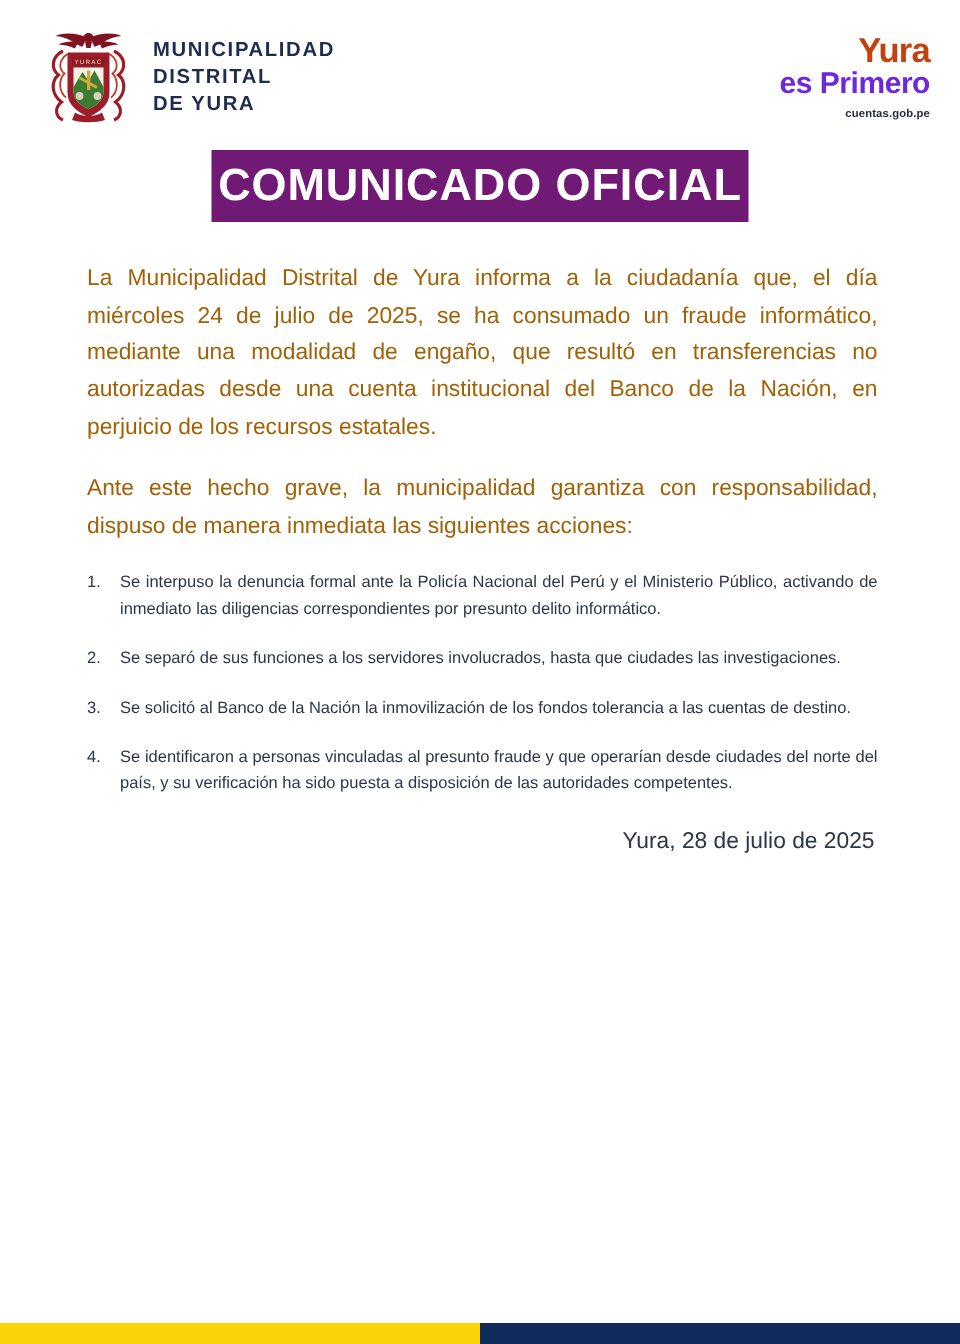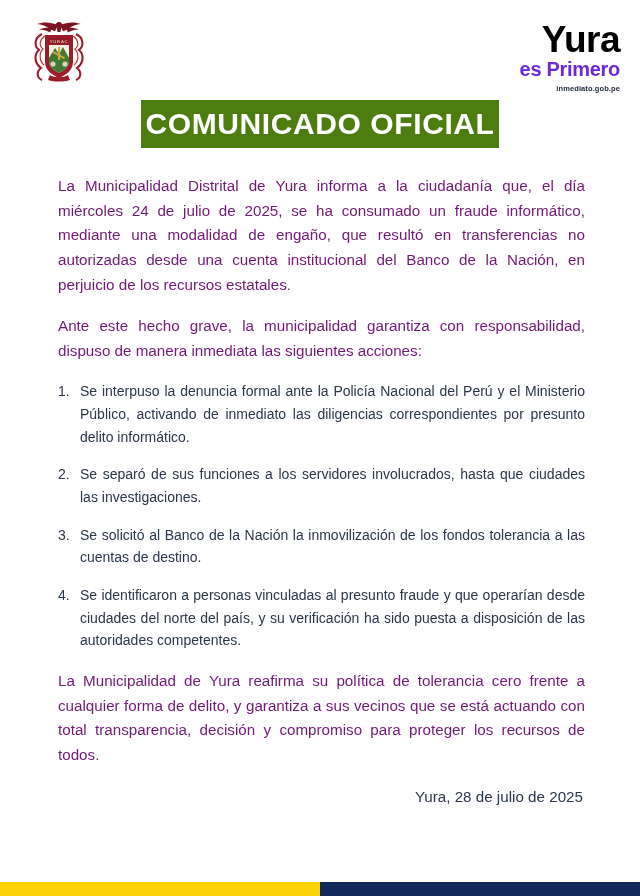--- a/index.html
+++ b/index.html
@@ -45,23 +45,23 @@
   }
   .muni-name span { display: block; }
 
   .brand-block {
     position: absolute;
     right: 20px;
     top: 22px;
     text-align: right;
   }
   .brand-yura {
-    font-size: 37px;
-    font-weight: bold;
-    color: #000000;
+    font-size: 23px;
+    font-weight: bold;
+    color: #c2410c;
     letter-spacing: -0.5px;
     line-height: 0.98;
   }
   .brand-primero {
     font-size: 20px;
     font-weight: bold;
     color: #6d28d9;
     letter-spacing: -0.3px;
     line-height: 1.05;
     margin-top: 1px;
@@ -75,21 +75,21 @@
   }
 
   
   .banner-wrap {
     width: 640px;
     display: flex;
     justify-content: center;
     margin-top: 4px;
   }
   .banner {
-    background: #4d7c0f;
+    background: #701a75;
     width: 358px;
     height: 48px;
     display: flex;
     align-items: center;
     justify-content: center;
   }
   .banner-text {
     color: #ffffff;
     font-size: 30px;
     font-weight: bold;
@@ -98,34 +98,34 @@
 
   
   .content {
     padding: 26px 55px 0 58px;
   }
   p.para {
     margin: 0 0 17px 0;
     font-size: 15.2px;
     line-height: 1.62;
     text-align: justify;
-    color: #701a75;
+    color: #a16207;
   }
   ol.actions {
     margin: 0 0 17px 0;
     padding: 0;
     list-style: none;
     counter-reset: act;
   }
   ol.actions li {
     counter-increment: act;
     position: relative;
     padding-left: 22px;
     margin-bottom: 15px;
-    font-size: 14px;
+    font-size: 11px;
     line-height: 1.62;
     text-align: justify;
     color: #2b3648;
   }
   ol.actions li:before {
     content: counter(act) ".";
     position: absolute;
     left: 0;
     top: 0;
     color: #2b3648;
@@ -195,26 +195,31 @@
 
         <path d="M21 40 L27 30 L31 36 L35 29 L41 40 V43 C41 49 36 52.5 31 54.8 C26 52.5 21 49 21 43 Z" fill="#3d7a34"></path>
         <path d="M30 29 h2.2 v13 h-2.2 Z" fill="#cfa93a"></path>
         <path d="M25.5 33 l11.5 6.5 -0.9 1.7 -11.5-6.5 Z" fill="#cfa93a"></path>
         <circle cx="25" cy="46" r="2.6" fill="#d9d2bd"></circle>
         <circle cx="37" cy="46" r="2.6" fill="#d9d2bd"></circle>
 
         <path d="M22 57 C26 60 36 60 40 57 L42 62 C36 64 26 64 20 62 Z" fill="#9c1c2a"></path>
       </svg>
     </span>
+    <div class="muni-name">
+      <span>MUNICIPALIDAD</span>
+      <span>DISTRITAL</span>
+      <span>DE YURA</span>
+    </div>
   </div>
 
   <div class="brand-block">
     <div class="brand-yura">Yura</div>
     <div class="brand-primero">es Primero</div>
-    <div class="brand-url">inmediato.gob.pe</div>
+    <div class="brand-url">cuentas.gob.pe</div>
   </div>
 
 </div>
 
 <div class="banner-wrap">
   <div class="banner">
     <div class="banner-text">COMUNICADO OFICIAL</div>
   </div>
 </div>
 
@@ -225,21 +230,20 @@
   <p class="para">Ante este hecho grave, la municipalidad garantiza con responsabilidad, dispuso de manera inmediata las siguientes acciones:</p>
 
   <ol class="actions">
     <li>Se interpuso la denuncia formal ante la Policía Nacional del Perú y el Ministerio Público, activando de inmediato las diligencias correspondientes por presunto delito informático.</li>
     <li>Se separó de sus funciones a los servidores involucrados, hasta que ciudades las investigaciones.</li>
     <li>Se solicitó al Banco de la Nación la inmovilización de los fondos tolerancia a las cuentas de destino.</li>
     <li>Se identificaron a personas vinculadas al presunto fraude y que operarían desde ciudades del norte del país, y su verificación ha sido puesta a disposición de las autoridades competentes.</li>
   </ol>
 
 
-  <p class="para">La Municipalidad de Yura reafirma su política de tolerancia cero frente a cualquier forma de delito, y garantiza a sus vecinos que se está actuando con total transparencia, decisión y compromiso para proteger los recursos de todos.</p>
 
   <p class="signoff">Yura, 28 de julio de 2025</p>
 
 </div>
 
 <div class="footer-bar">
   <div class="footer-yellow"></div>
   <div class="footer-navy"></div>
 </div>
 

